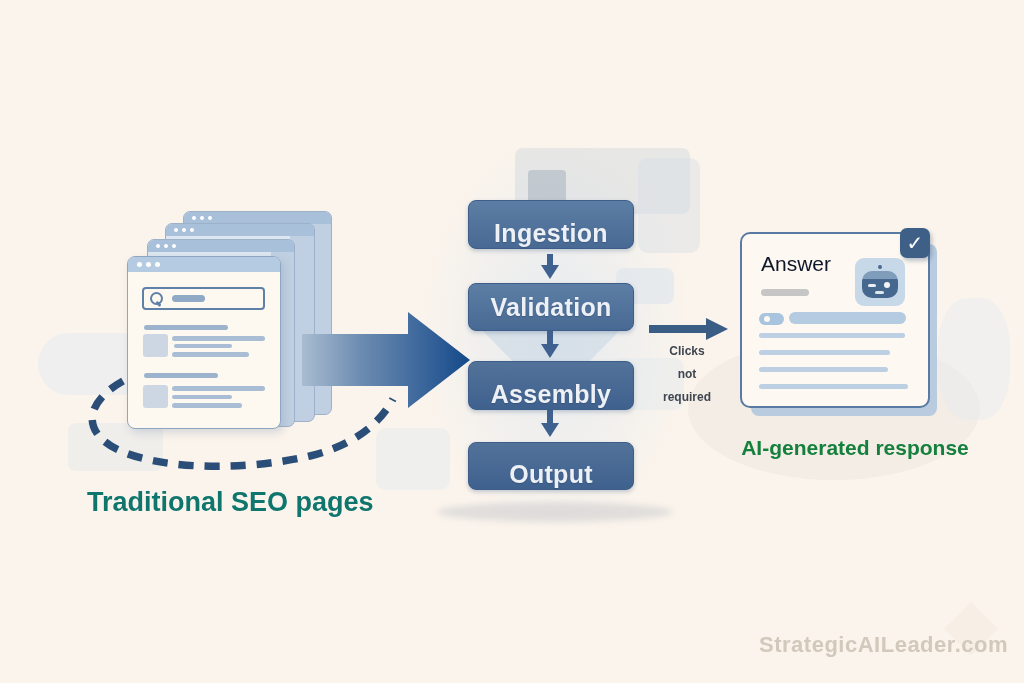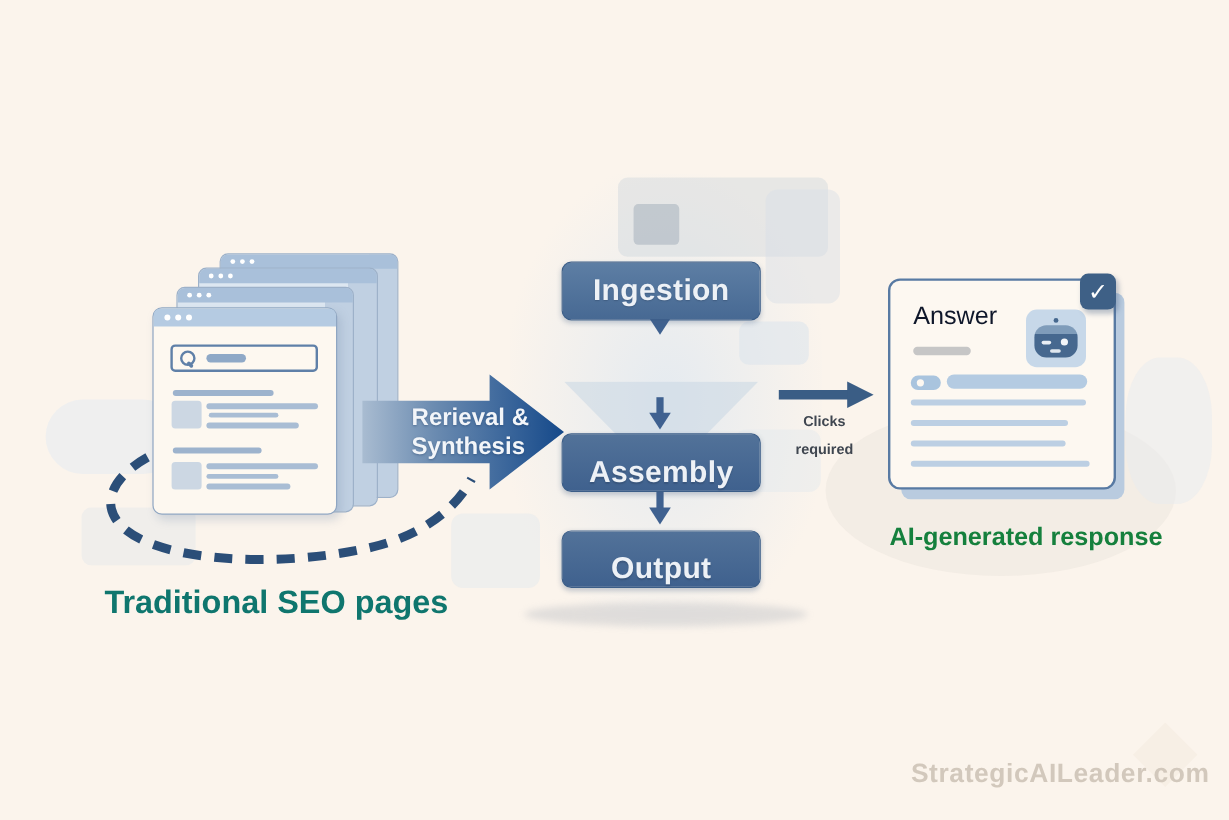--- a/index.html
+++ b/index.html
@@ -151,37 +151,37 @@
       <line x1="550" y1="410" x2="550" y2="424" stroke-width="6"></line>
       <polygon points="541,423 559,423 550,437" stroke="none"></polygon>
     </g>
 
     <g stroke="#3a5d85" fill="#3a5d85">
       <line x1="649" y1="329" x2="708" y2="329" stroke-width="8"></line>
       <polygon points="706,318 706,340 728,329" stroke="none"></polygon>
     </g>
   </svg>
 
-  <div class="retlabel">
-    <div>Rerieval &amp;</div>
-    <div>Synthesis</div>
-  </div>
-
-  <div class="pbox" style="top:218px;">
+
+  <div class="pbox" style="top:200px;align-items:flex-end;">
     <span>Ingestion</span>
+  </div>
+  <div class="pbox" style="top:283px;height:46px;">
+    <span>Validation</span>
   </div>
   <div class="pbox darker" style="top:361px;">
     <span>Assembly</span>
   </div>
   <div class="pbox darker" style="top:442px;height:46px;">
     <span>Output</span>
   </div>
 
   <div class="clicks">
     <div>Clicks</div>
+    <div>not</div>
     <div>required</div>
   </div>
 
   <div class="card">
     <div class="card-title">Answer</div>
     <div class="gray-pill"></div>
     <div class="robot-tile">
       <span class="antenna"></span>
       <span class="robot-head">
         <span class="eye-wink"></span>

